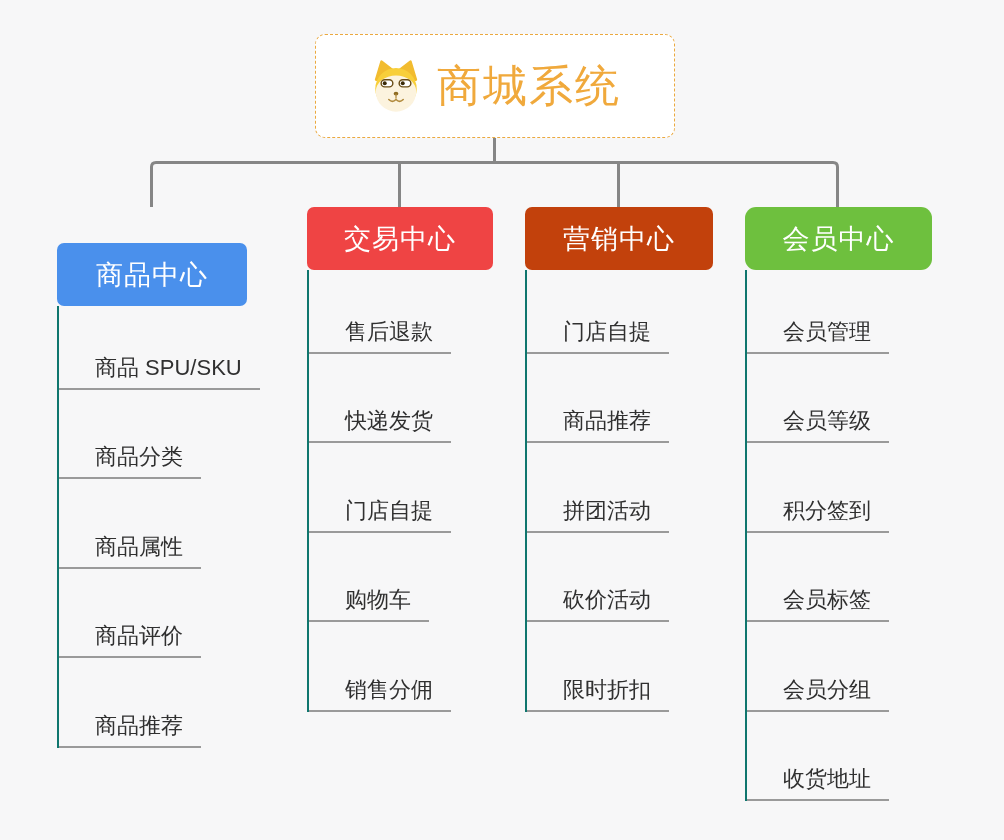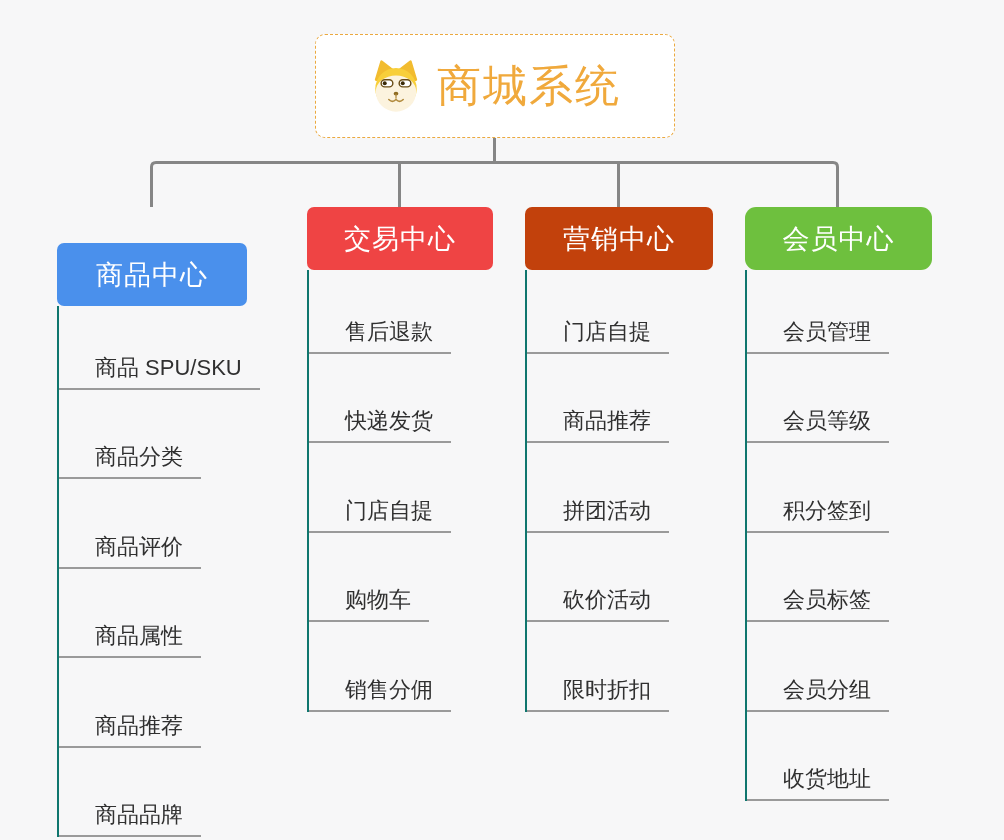--- a/index.html
+++ b/index.html
@@ -123,30 +123,27 @@
       <span class="cat-label">商品中心</span>
     </div>
     <div class="items">
         <div class="item">
           <div class="item-label">商品 SPU/SKU</div>
         </div>
         <div class="item">
           <div class="item-label">商品分类</div>
         </div>
         <div class="item">
+          <div class="item-label">商品属性</div>
+        </div>
+        <div class="item">
           <div class="item-label">商品评价</div>
         </div>
         <div class="item">
-          <div class="item-label">商品属性</div>
-        </div>
-        <div class="item">
           <div class="item-label">商品推荐</div>
-        </div>
-        <div class="item">
-          <div class="item-label">商品品牌</div>
         </div>
       </div>
   </div>
 
   <div class="branch branch-2">
     <div class="cat-box" style="background: #ef4444;">
       <span class="cat-label">交易中心</span>
     </div>
     <div class="items">
         <div class="item">

